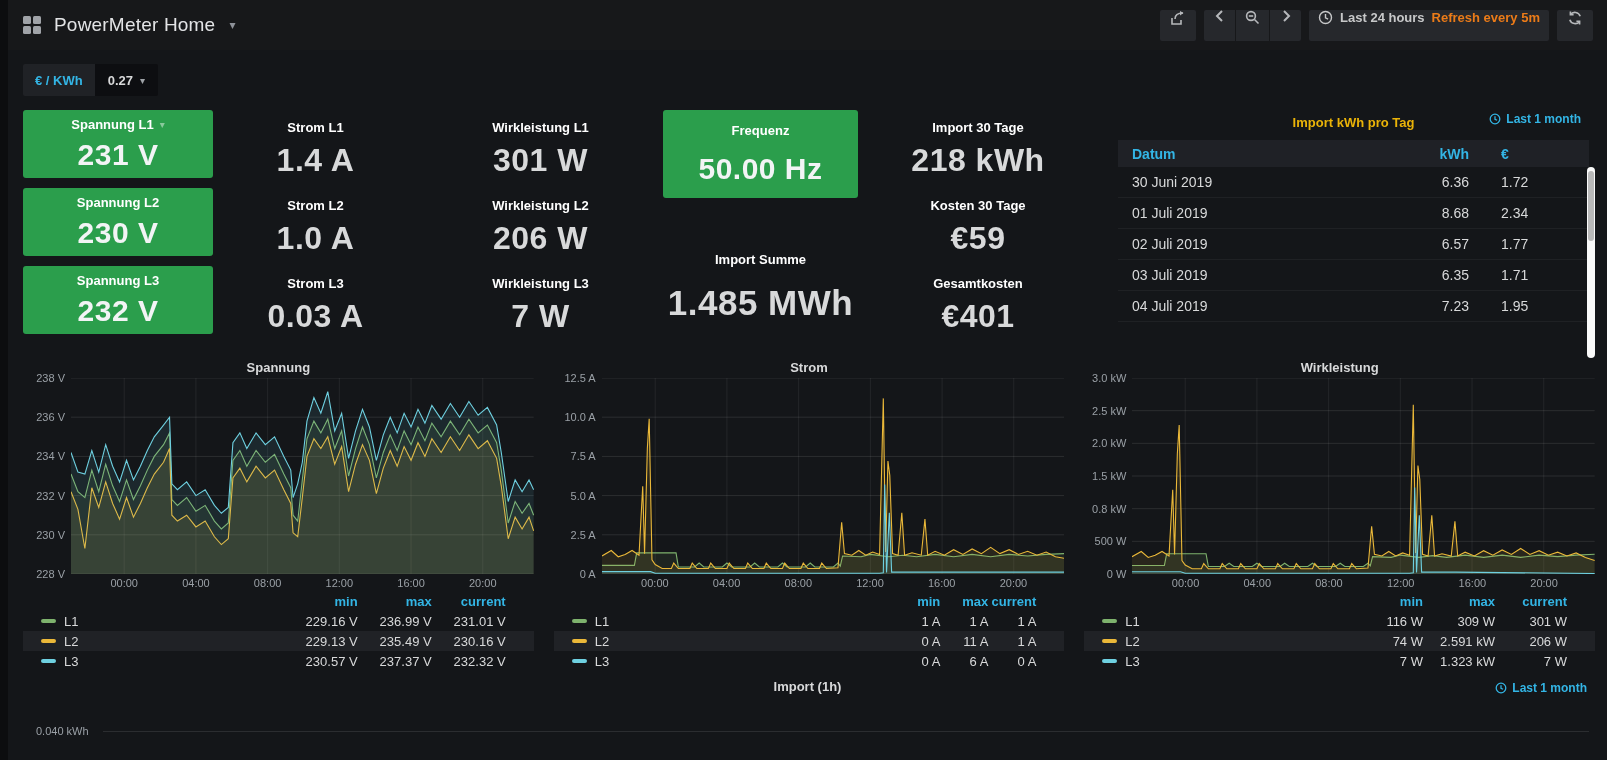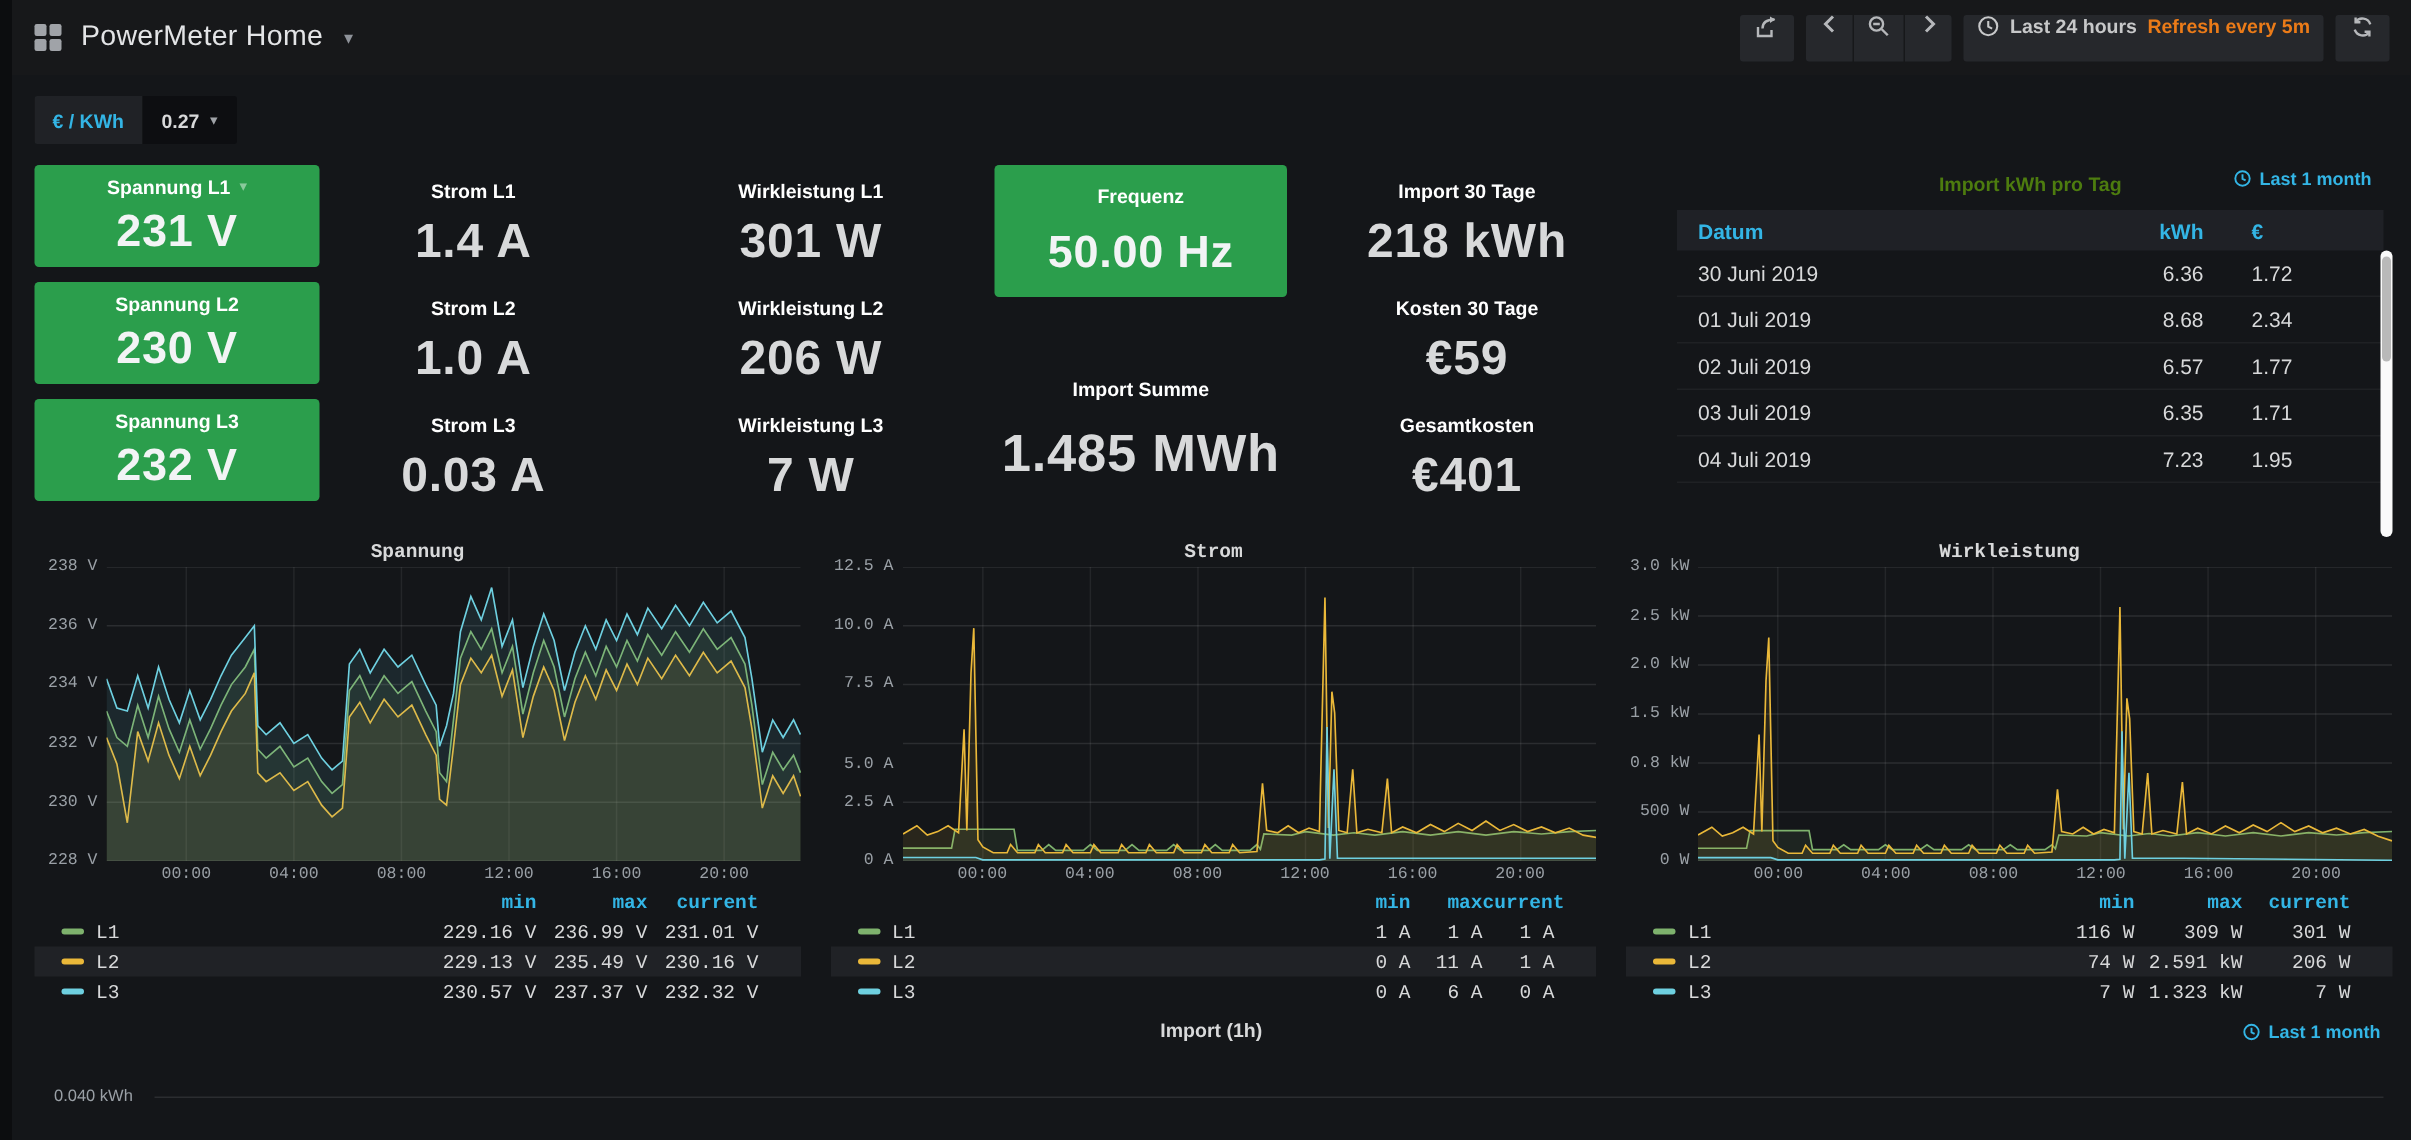--- a/index.html
+++ b/index.html
@@ -64,36 +64,36 @@
   .stat-plain { height:78px; display:flex; flex-direction:column; align-items:center; justify-content:center; gap:7px; }
   .stat-plain.loose { height:110px; gap:16px; }
   .stat-title { font-size:13px; font-weight:bold; color:#ffffff; cursor:pointer; display:flex; align-items:center; gap:6px; }
   .stat-title .t-caret { color:rgba(255,255,255,.45); font-size:10px; }
   .stat-value { font-size:32px; font-weight:bold; color:#d8d9da; letter-spacing:.5px; }
   .stat-value.xl { font-size:35px; }
 
   
   .table-panel { position:relative; margin-left:20px; padding-right:6px; }
   .table-head { display:flex; align-items:center; justify-content:center; position:relative; height:24px; }
-  .table-title { font-size:13px; font-weight:bold; color:#4d7c0f; }
+  .table-title { font-size:13px; font-weight:bold; color:#eab308; }
   .badge { position:absolute; right:8px; top:2px; display:flex; gap:5px; align-items:center;
            color:#33b5e5; font-size:12px; font-weight:bold; }
   .tbl { width:100%; margin-top:6px; }
   .tbl-header { display:flex; background:#1f2126; height:27px; align-items:center;
                 font-size:14px; font-weight:bold; color:#33b5e5; cursor:pointer; }
   .tbl-row { display:flex; height:31px; align-items:center; font-size:14px; color:#d8d9da;
              border-bottom:1px solid rgba(255,255,255,.05); }
   .c-datum { flex:1; padding-left:14px; }
   .c-kwh { width:95px; text-align:right; }
   .c-eur { width:120px; padding-left:32px; }
   .tbl-scrollbar { position:absolute; right:0; top:57px; bottom:-12px; width:8px; background:#fafafa; border-radius:4px; }
   .tbl-scrollbar .thumb { position:absolute; top:4px; left:1px; width:6px; height:70px; background:#b9b9b9; border-radius:3px; cursor:pointer; }
 
   
-  .charts-row { display:grid; grid-template-columns:1fr 1fr 1fr; gap:20px; padding:10px 12px 0 15px;font-family:Liberation Mono, monospace; }
+  .charts-row { display:grid; grid-template-columns:1fr 1fr 1fr; gap:20px; padding:10px 12px 0 15px; }
   .chart-panel { position:relative; }
   .chart-title { text-align:center; font-size:13px; font-weight:bold; color:#d8d9da; height:22px; padding-top:4px; cursor:pointer; }
   .plot-wrap { display:flex; height:196px; }
   .yticks { width:48px; position:relative; }
   .ytick { position:absolute; right:6px; font-size:11px; color:#9aa0a6; transform:translateY(-6px); white-space:nowrap; }
   .plot { flex:1; position:relative; cursor:crosshair; }
   .plot svg { width:100%; height:100%; display:block; }
   .xaxis { height:18px; position:relative; margin-left:48px; }
   .xlabel { position:absolute; top:3px; transform:translateX(-50%); font-size:11px; color:#9aa0a6; }
   .legend { margin-top:2px; font-size:13px; }
@@ -416,21 +416,21 @@
           </div>
         </div>
       </div>
     <div class="chart-panel">
         <div class="chart-title">Strom</div>
         <div class="plot-wrap">
           <div class="yticks">
             <span class="ytick" style="top: 0%;">12.5 A</span>
             <span class="ytick" style="top: 20%;">10.0 A</span>
             <span class="ytick" style="top: 40%;">7.5 A</span>
-            <span class="ytick" style="top: 60%; margin-top: 14px;">5.0 A</span>
+            <span class="ytick" style="top: 60%;">5.0 A</span>
             <span class="ytick" style="top: 80%;">2.5 A</span>
             <span class="ytick" style="top: 100%;">0 A</span>
           </div>
           <div class="plot">
             <svg viewBox="0 0 1000 200" preserveAspectRatio="none">
               <g>
                 <line x1="0" x2="1000" y1="0" y2="0" stroke="rgba(255,255,255,0.10)" vector-effect="non-scaling-stroke"></line>
                 <line x1="0" x2="1000" y1="40" y2="40" stroke="rgba(255,255,255,0.10)" vector-effect="non-scaling-stroke"></line>
                 <line x1="0" x2="1000" y1="80" y2="80" stroke="rgba(255,255,255,0.10)" vector-effect="non-scaling-stroke"></line>
                 <line x1="0" x2="1000" y1="120" y2="120" stroke="rgba(255,255,255,0.10)" vector-effect="non-scaling-stroke"></line>

